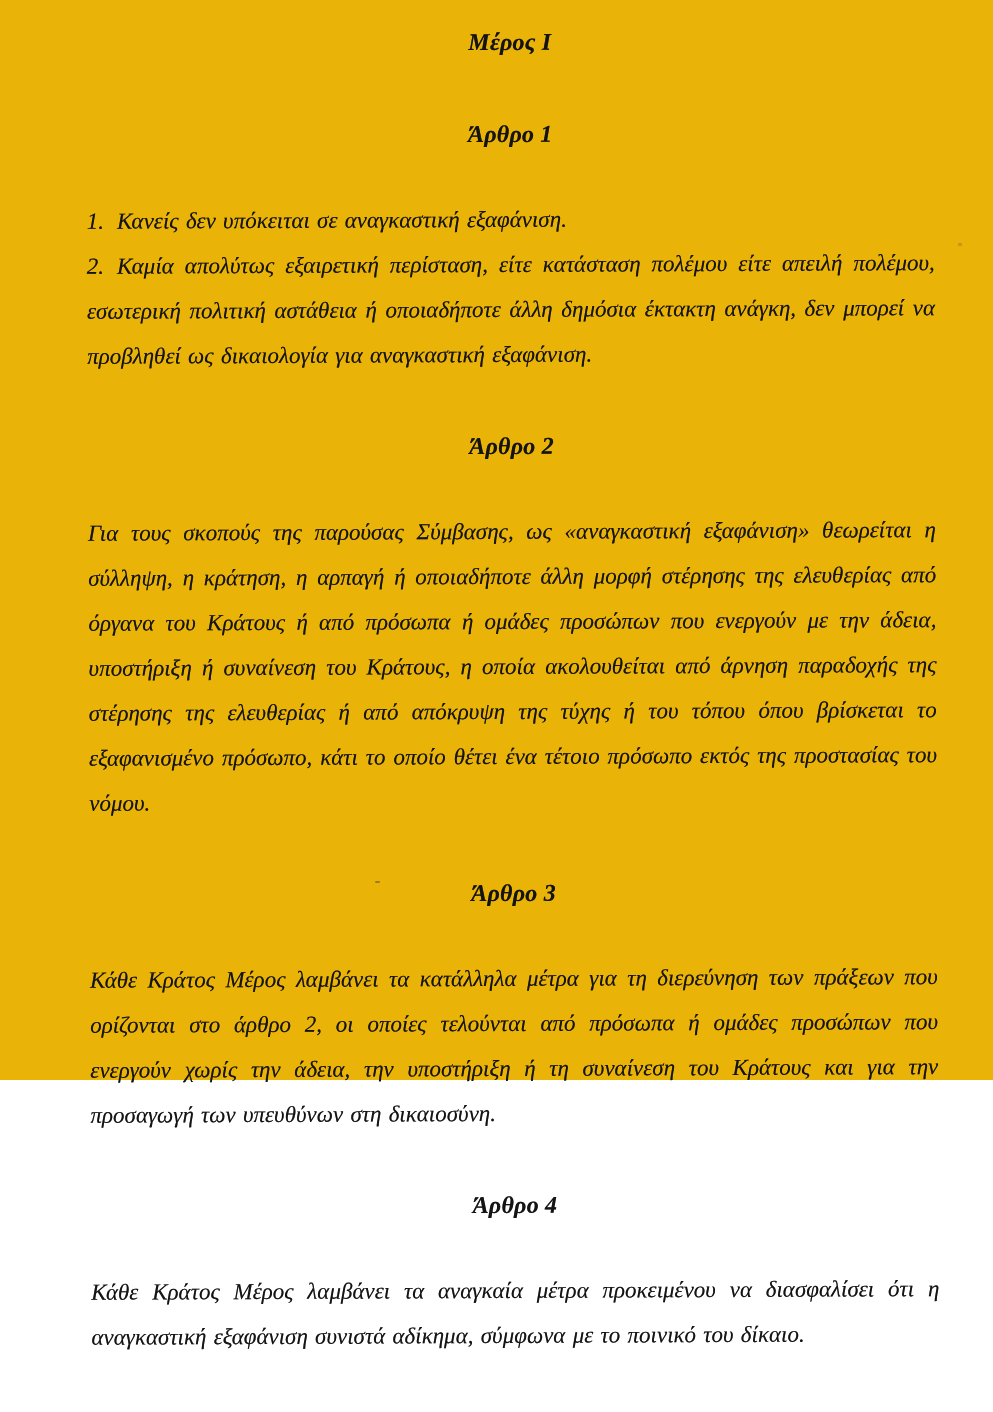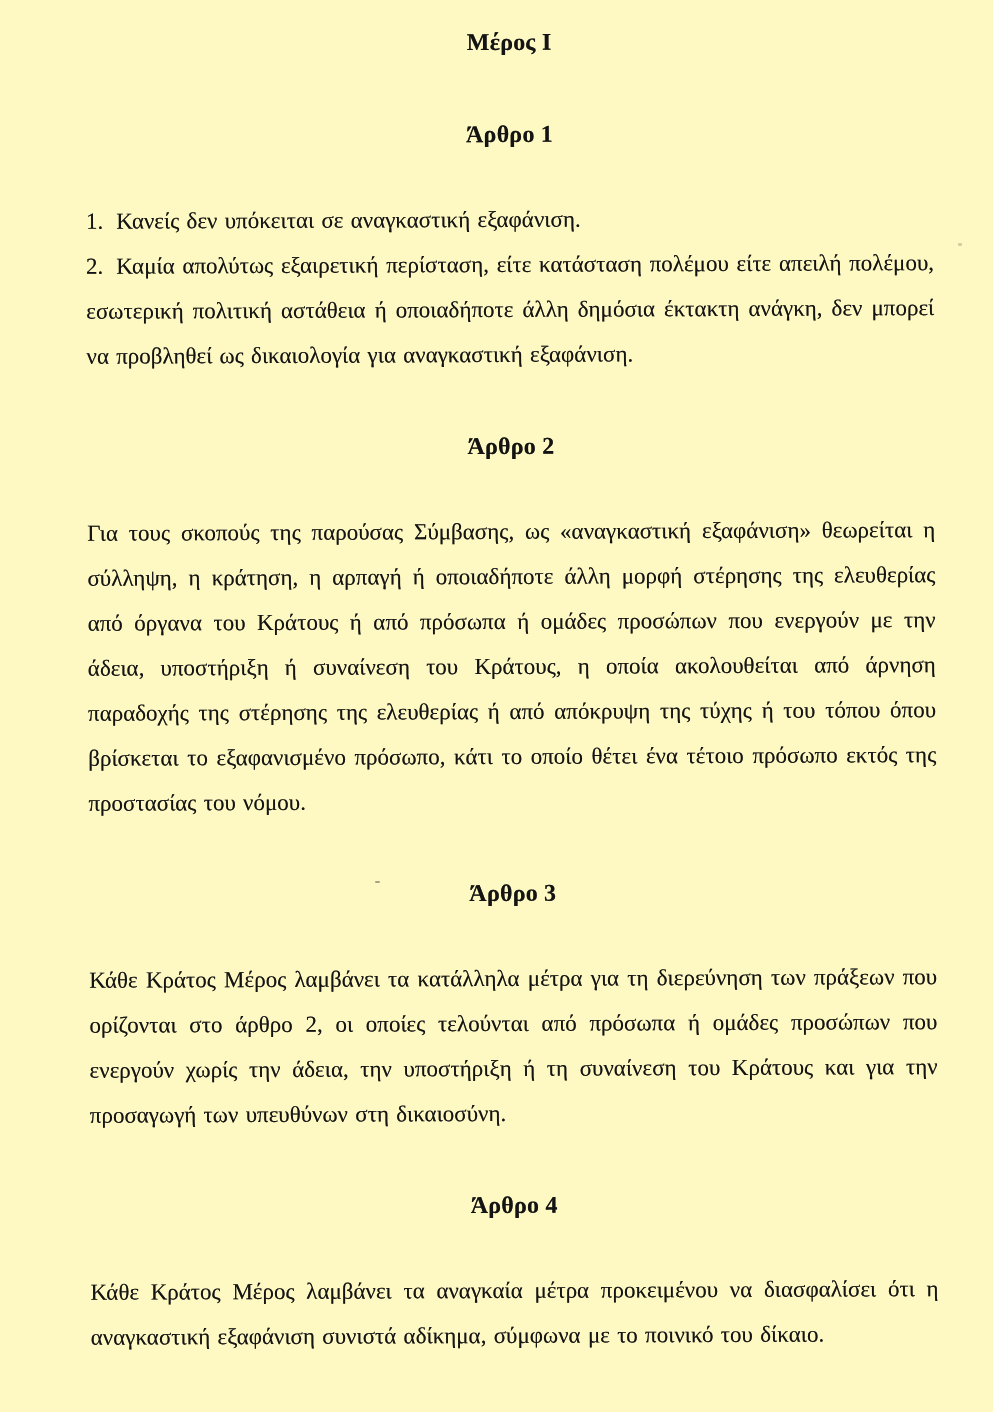--- a/index.html
+++ b/index.html
@@ -9,24 +9,25 @@
   }
   body {
     width: 993px;
     height: 1412px;
     overflow: hidden;
   }
   .page {
     position: relative;
     box-sizing: border-box;
     width: 993px;
-    height: 1412px;
-    background: #fef9c3;
+    height: 1080px;
+    background: #eab308;
     font-family: "Liberation Serif", "DejaVu Serif", serif;
     color: #141414;
+    font-style: italic;
   }
   .content {
     box-sizing: border-box;
     width: 100%;
     height: 100%;
     padding: 20px 57px 0 88px;
     transform: rotate(-0.25deg);
     transform-origin: 50% 50%;
   }
   .heading {

